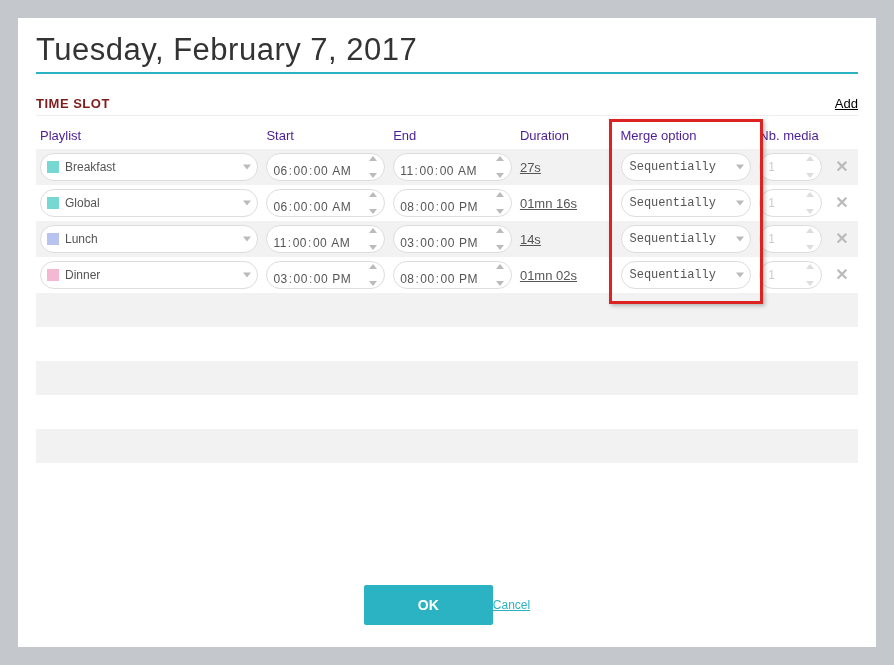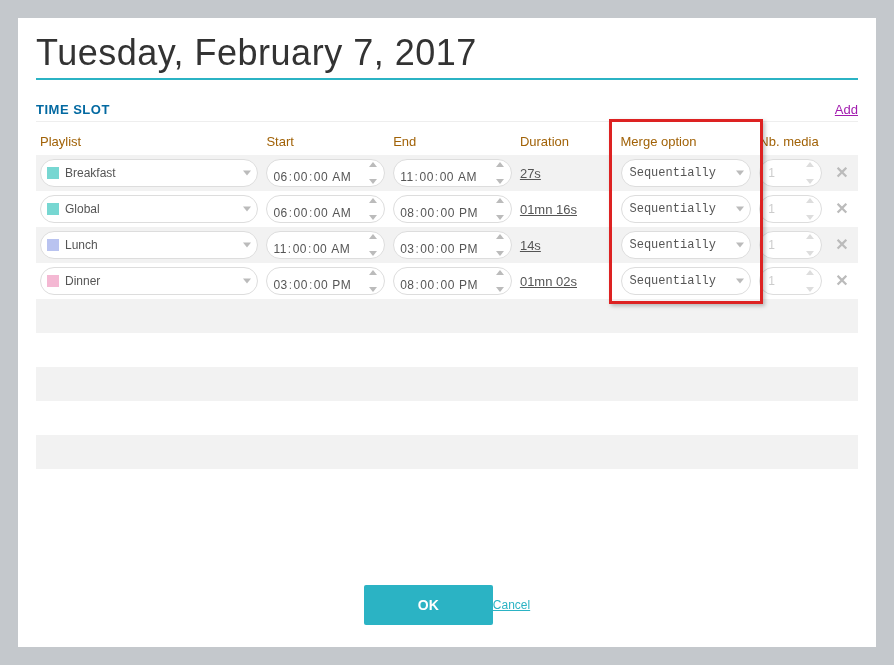--- a/index.html
+++ b/index.html
@@ -15,60 +15,60 @@
     padding: 18px;
   }
   .panel {
     background: #fff;
     width: 100%;
     height: 100%;
     padding: 14px 18px 18px 18px;
     position: relative;
   }
   .page-title {
-    font-size: 36px;
+    font-size: 31px;
     font-weight: 300;
     color: #333;
     margin: 0 0 4px 0;
     letter-spacing: 0.5px;
   }
   .title-rule {
     border: none;
     border-top: 2px solid #2bb3c4;
     margin: 4px 0 22px 0;
   }
   .section-head {
     display: flex;
     justify-content: space-between;
     align-items: flex-end;
     border-bottom: 1px solid #eee;
     padding-bottom: 4px;
     margin-bottom: 6px;
   }
   .section-label {
-    color: #0369a1;
+    color: #7f1d1d;
     font-weight: 700;
     font-size: 13px;
     letter-spacing: 0.5px;
   }
   .add-link {
-    color: #a21caf;
+    color: #000000;
     text-decoration: underline;
     font-size: 13px;
     cursor: pointer;
   }
   table.grid {
     width: 100%;
     border-collapse: collapse;
     table-layout: fixed;
   }
   table.grid th {
     text-align: left;
     font-weight: 400;
-    color: #a16207;
+    color: #4c1d95;
     font-size: 13px;
     padding: 6px 4px;
   }
   table.grid td {
     padding: 4px 4px;
     vertical-align: middle;
   }
   tbody tr.odd  { background: #f2f2f2; }
   tbody tr.even { background: #ffffff; }
   tbody tr.empty { height: 34px; }

